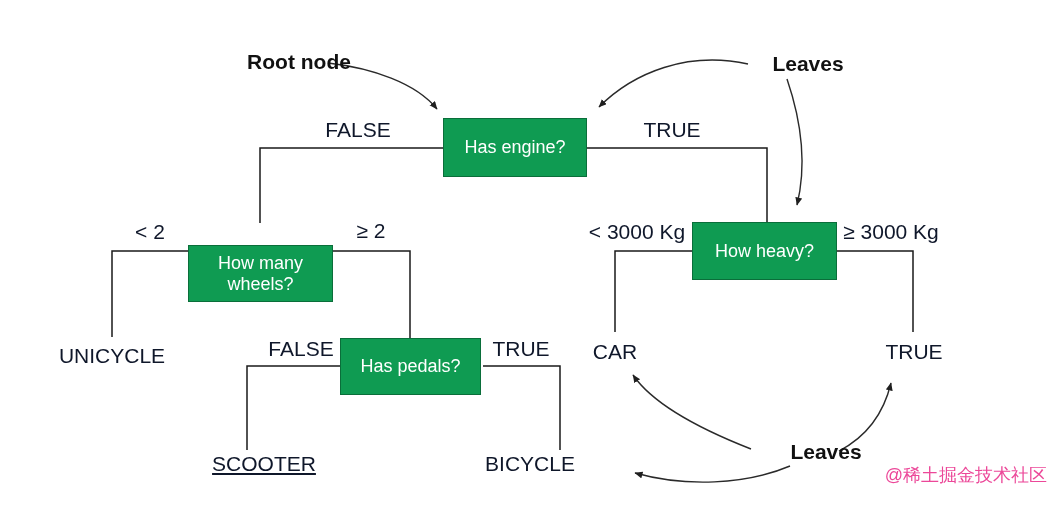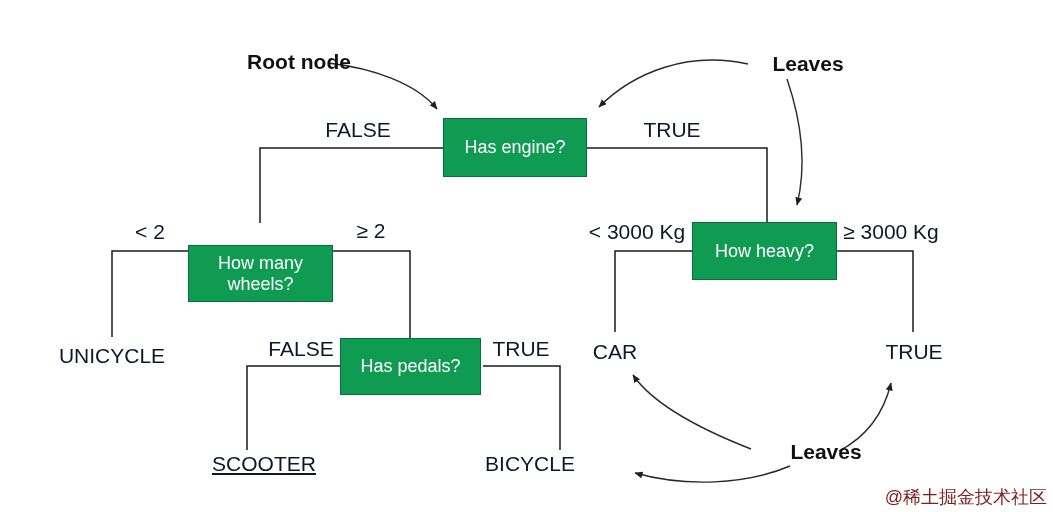--- a/index.html
+++ b/index.html
@@ -46,23 +46,23 @@
     transform: translate(-50%, -50%);
     font-size: 21px;
     font-weight: bold;
     color: #111111;
     white-space: nowrap;
     margin-left: 27px;
   }
   .watermark {
     position: absolute;
     right: 6px;
-    top: 485px;
+    top: 463px;
     font-size: 18px;
-    color: #7f1d1d;
+    color: #ec4899;
     white-space: nowrap;
     text-align: right;
   }
 </style>
 </head>
 <body>
 
 <div class="canvas">
 
   <svg class="wires" viewBox="0 0 1053 512" xmlns="http://www.w3.org/2000/svg">

